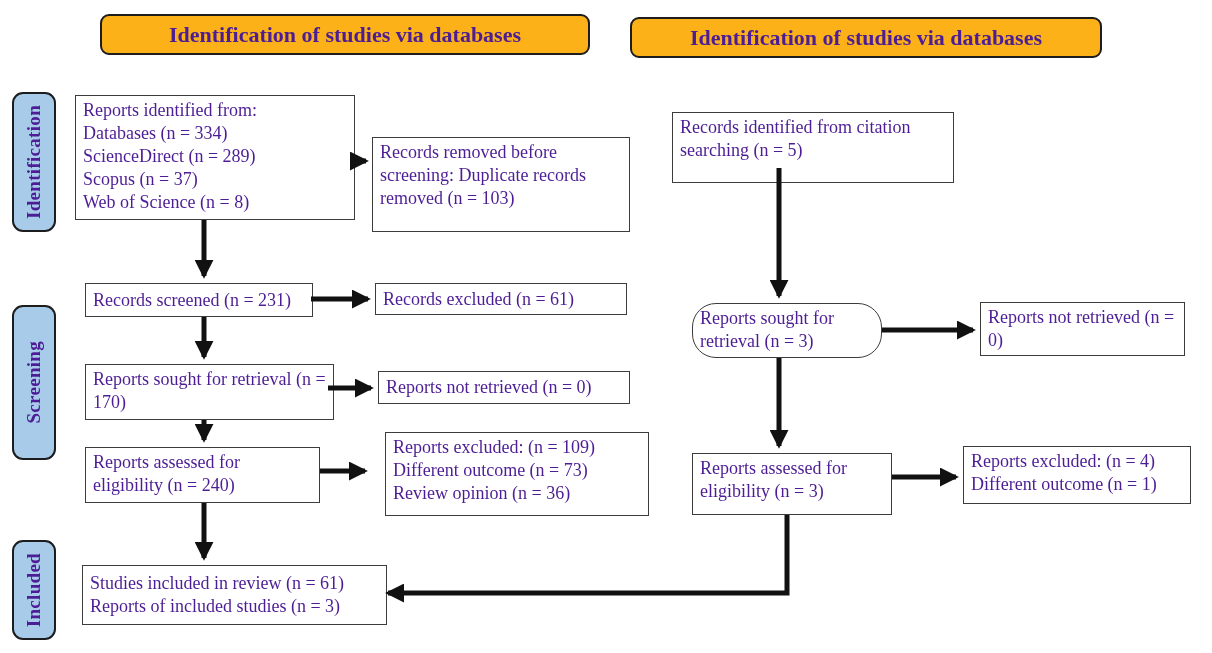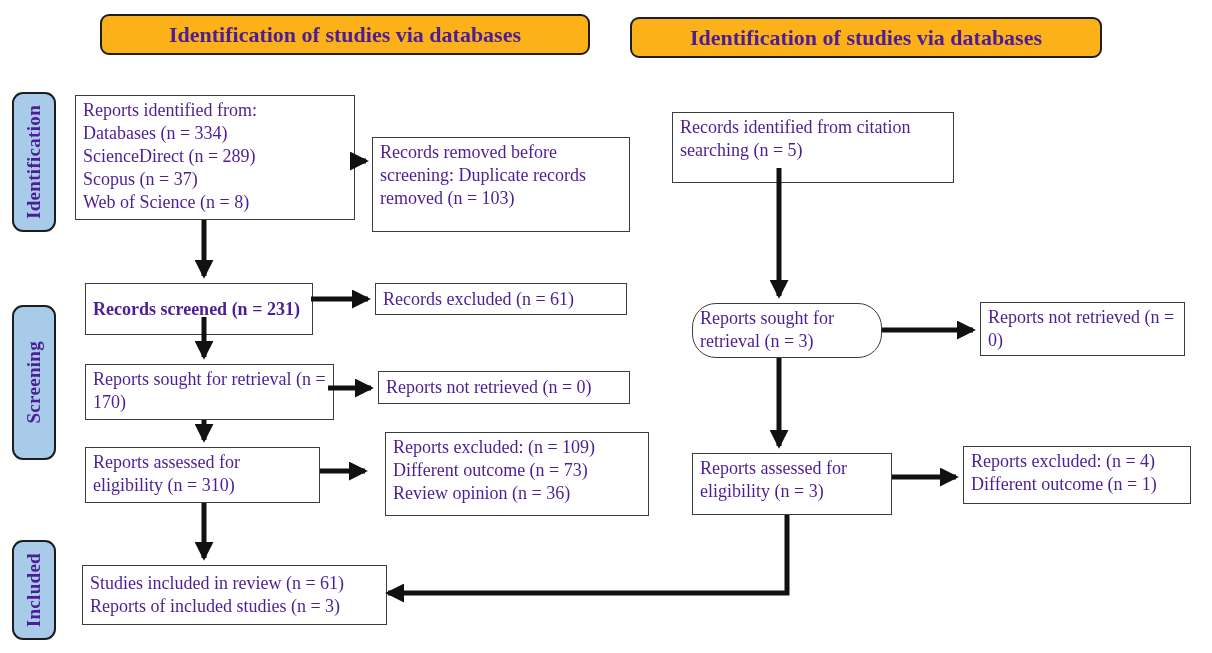--- a/index.html
+++ b/index.html
@@ -78,38 +78,38 @@
     <span class="ln">ScienceDirect (n = 289)</span>
     <span class="ln">Scopus (n = 37)</span>
     <span class="ln">Web of Science (n = 8)</span>
   </div>
 
   <div class="box" style="left:372px;top:117px;width:258px;height:95px;margin-top:20px;">
     <span>Records removed before screening:</span>
     <span>Duplicate records removed (n = 103)</span>
   </div>
 
-  <div class="box vcenter" style="left:85px;top:283px;width:228px;height:52px;font-weight:bold;">
+  <div class="box vcenter" style="left:85px;top:283px;width:228px;height:34px;">
     <span>Records screened (n = 231)</span>
   </div>
 
   <div class="box vcenter" style="left:375px;top:283px;width:252px;height:32px;">
     <span>Records excluded (n = 61)</span>
   </div>
 
   <div class="box" style="left:85px;top:364px;width:249px;height:56px;">
     <span>Reports sought for retrieval (n = 170)</span>
   </div>
 
   <div class="box vcenter" style="left:378px;top:371px;width:252px;height:33px;">
     <span>Reports not retrieved (n = 0)</span>
   </div>
 
   <div class="box" style="left:85px;top:447px;width:235px;height:56px;">
-    <span>Reports assessed for eligibility (n = 310)</span>
+    <span>Reports assessed for eligibility (n = 240)</span>
   </div>
 
   <div class="box" style="left:368px;top:432px;width:264px;height:84px;margin-left:17px;">
     <span class="ln">Reports excluded: (n = 109)</span>
     <span class="ln">Different outcome (n = 73)</span>
     <span class="ln">Review opinion (n = 36)</span>
   </div>
 
   <div class="box vcenter" style="left:75px;top:565px;width:305px;height:60px;margin-left:7px;">
     <span class="ln">Studies included in review (n = 61)</span>

